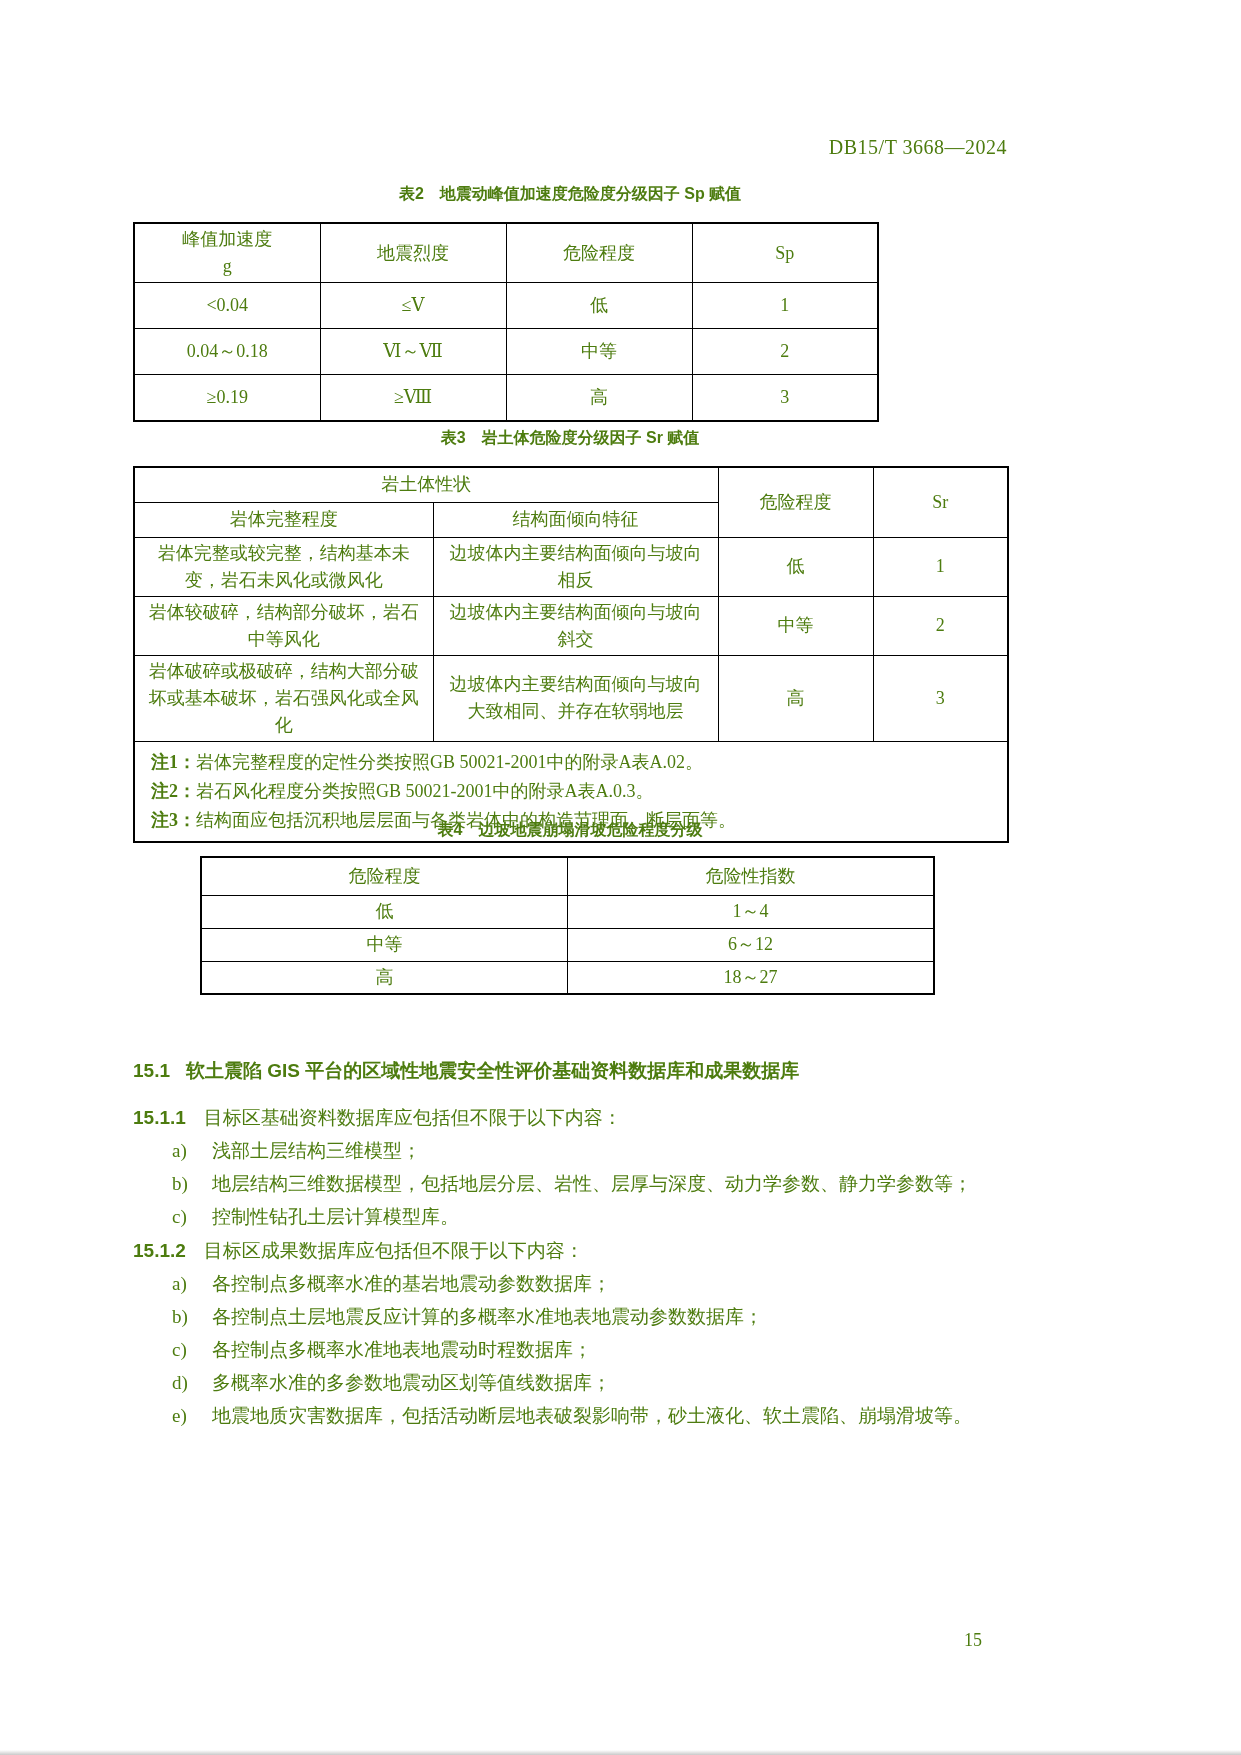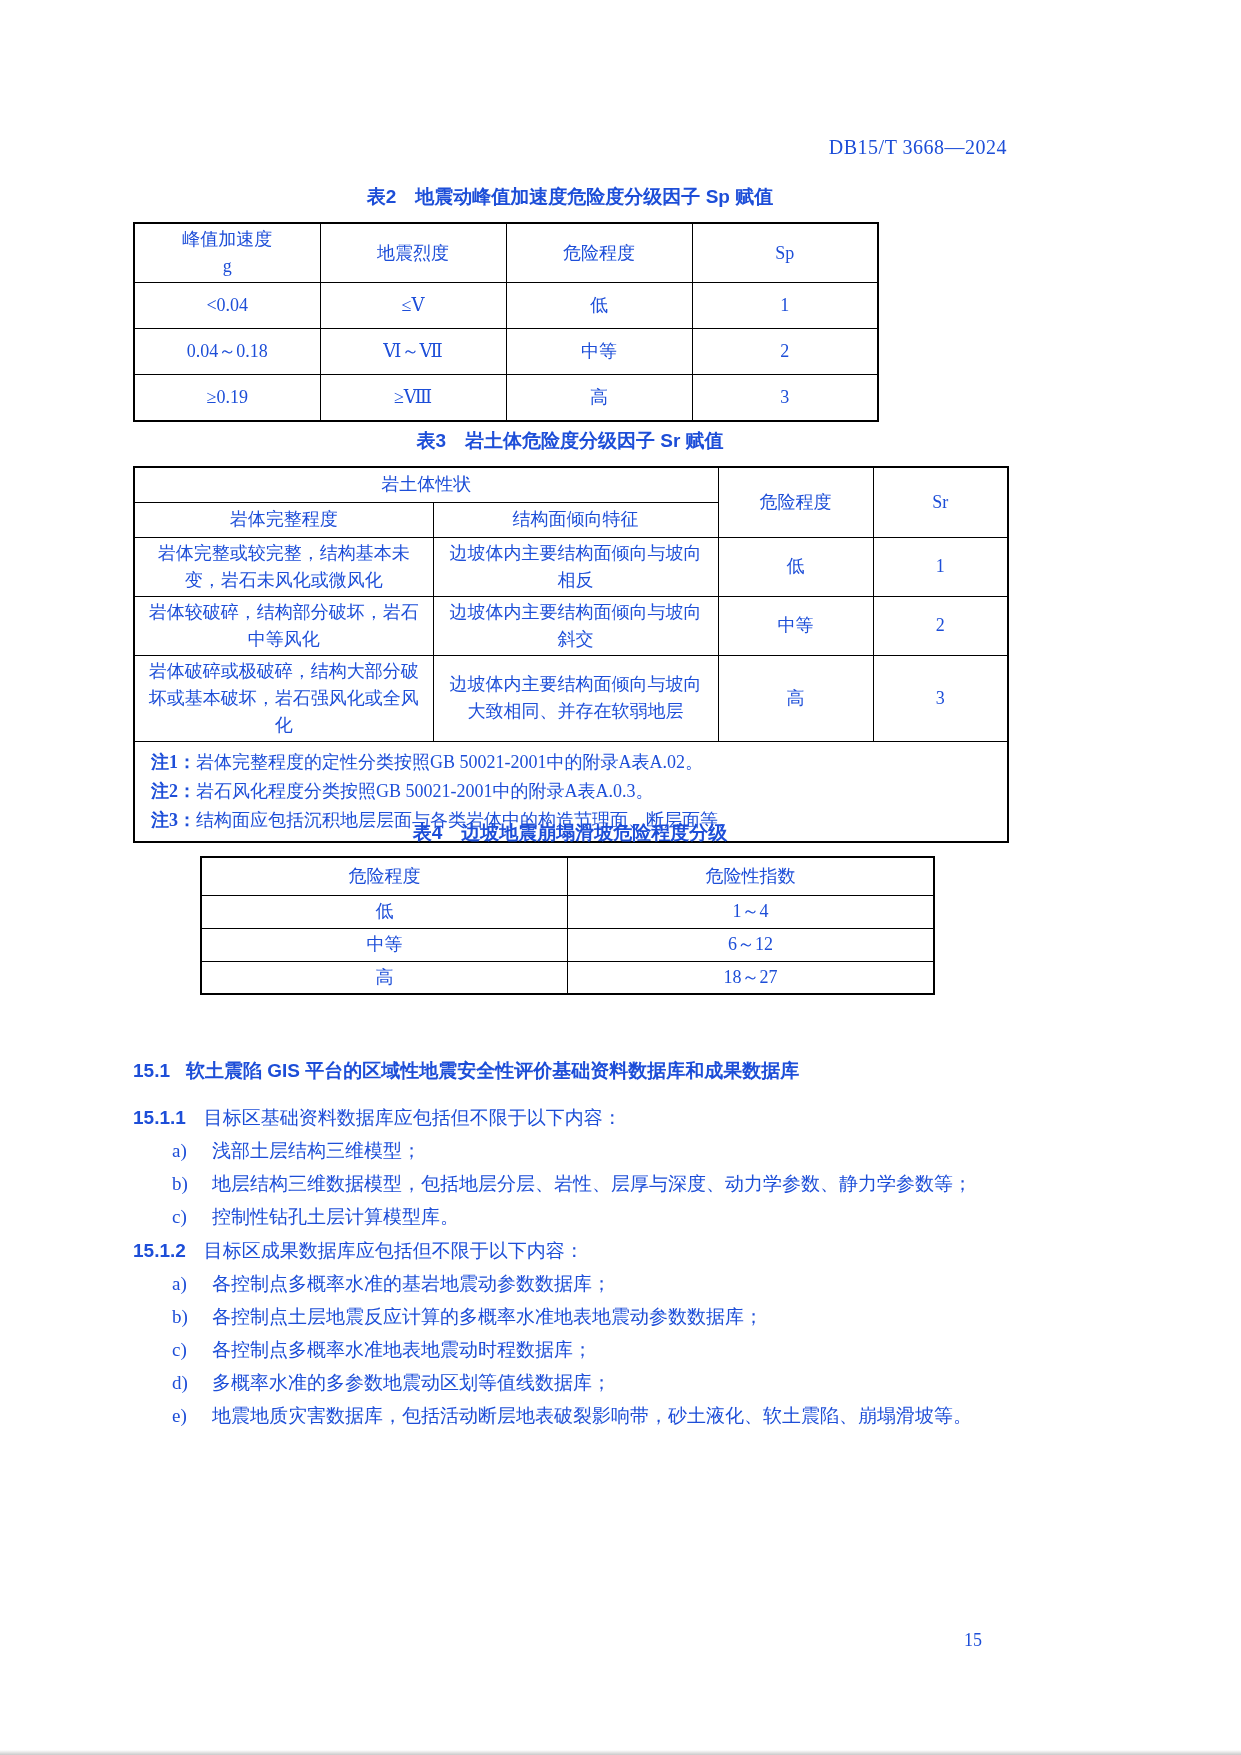--- a/index.html
+++ b/index.html
@@ -2,39 +2,39 @@
 <html><head>
 <meta charset="utf-8">
 <style>
   * { box-sizing: border-box; }
   html,body { margin:0; padding:0; background:#ffffff; }
   .page {
     position: relative;
     width: 1241px;
     height: 1755px;
     background: #ffffff;
-    color: #1d4ed8;
+    color: #4d7c0f;
     font-family: "Liberation Serif", "DejaVu Serif", serif;
     font-size: 19px;
     overflow: hidden;
   }
   .doc-header {
     position: absolute;
     top: 136px; left: 133px; width: 874px;
     text-align: right;
     font-size: 20px;
     letter-spacing: 0.5px;
   }
   .caption {
     position: absolute;
     left: 133px; width: 874px;
     text-align: center;
     font-family: "Liberation Sans", "DejaVu Sans", sans-serif;
     font-weight: bold;
-    font-size: 19px;
+    font-size: 16px;
   }
   .cap2 { top: 184px; }
   .cap3 { top: 428px; }
   .cap4 { top: 820px; }
 
   table.tbl {
     position: absolute;
     border-collapse: collapse;
     table-layout: fixed;
     border: 2px solid #000;

